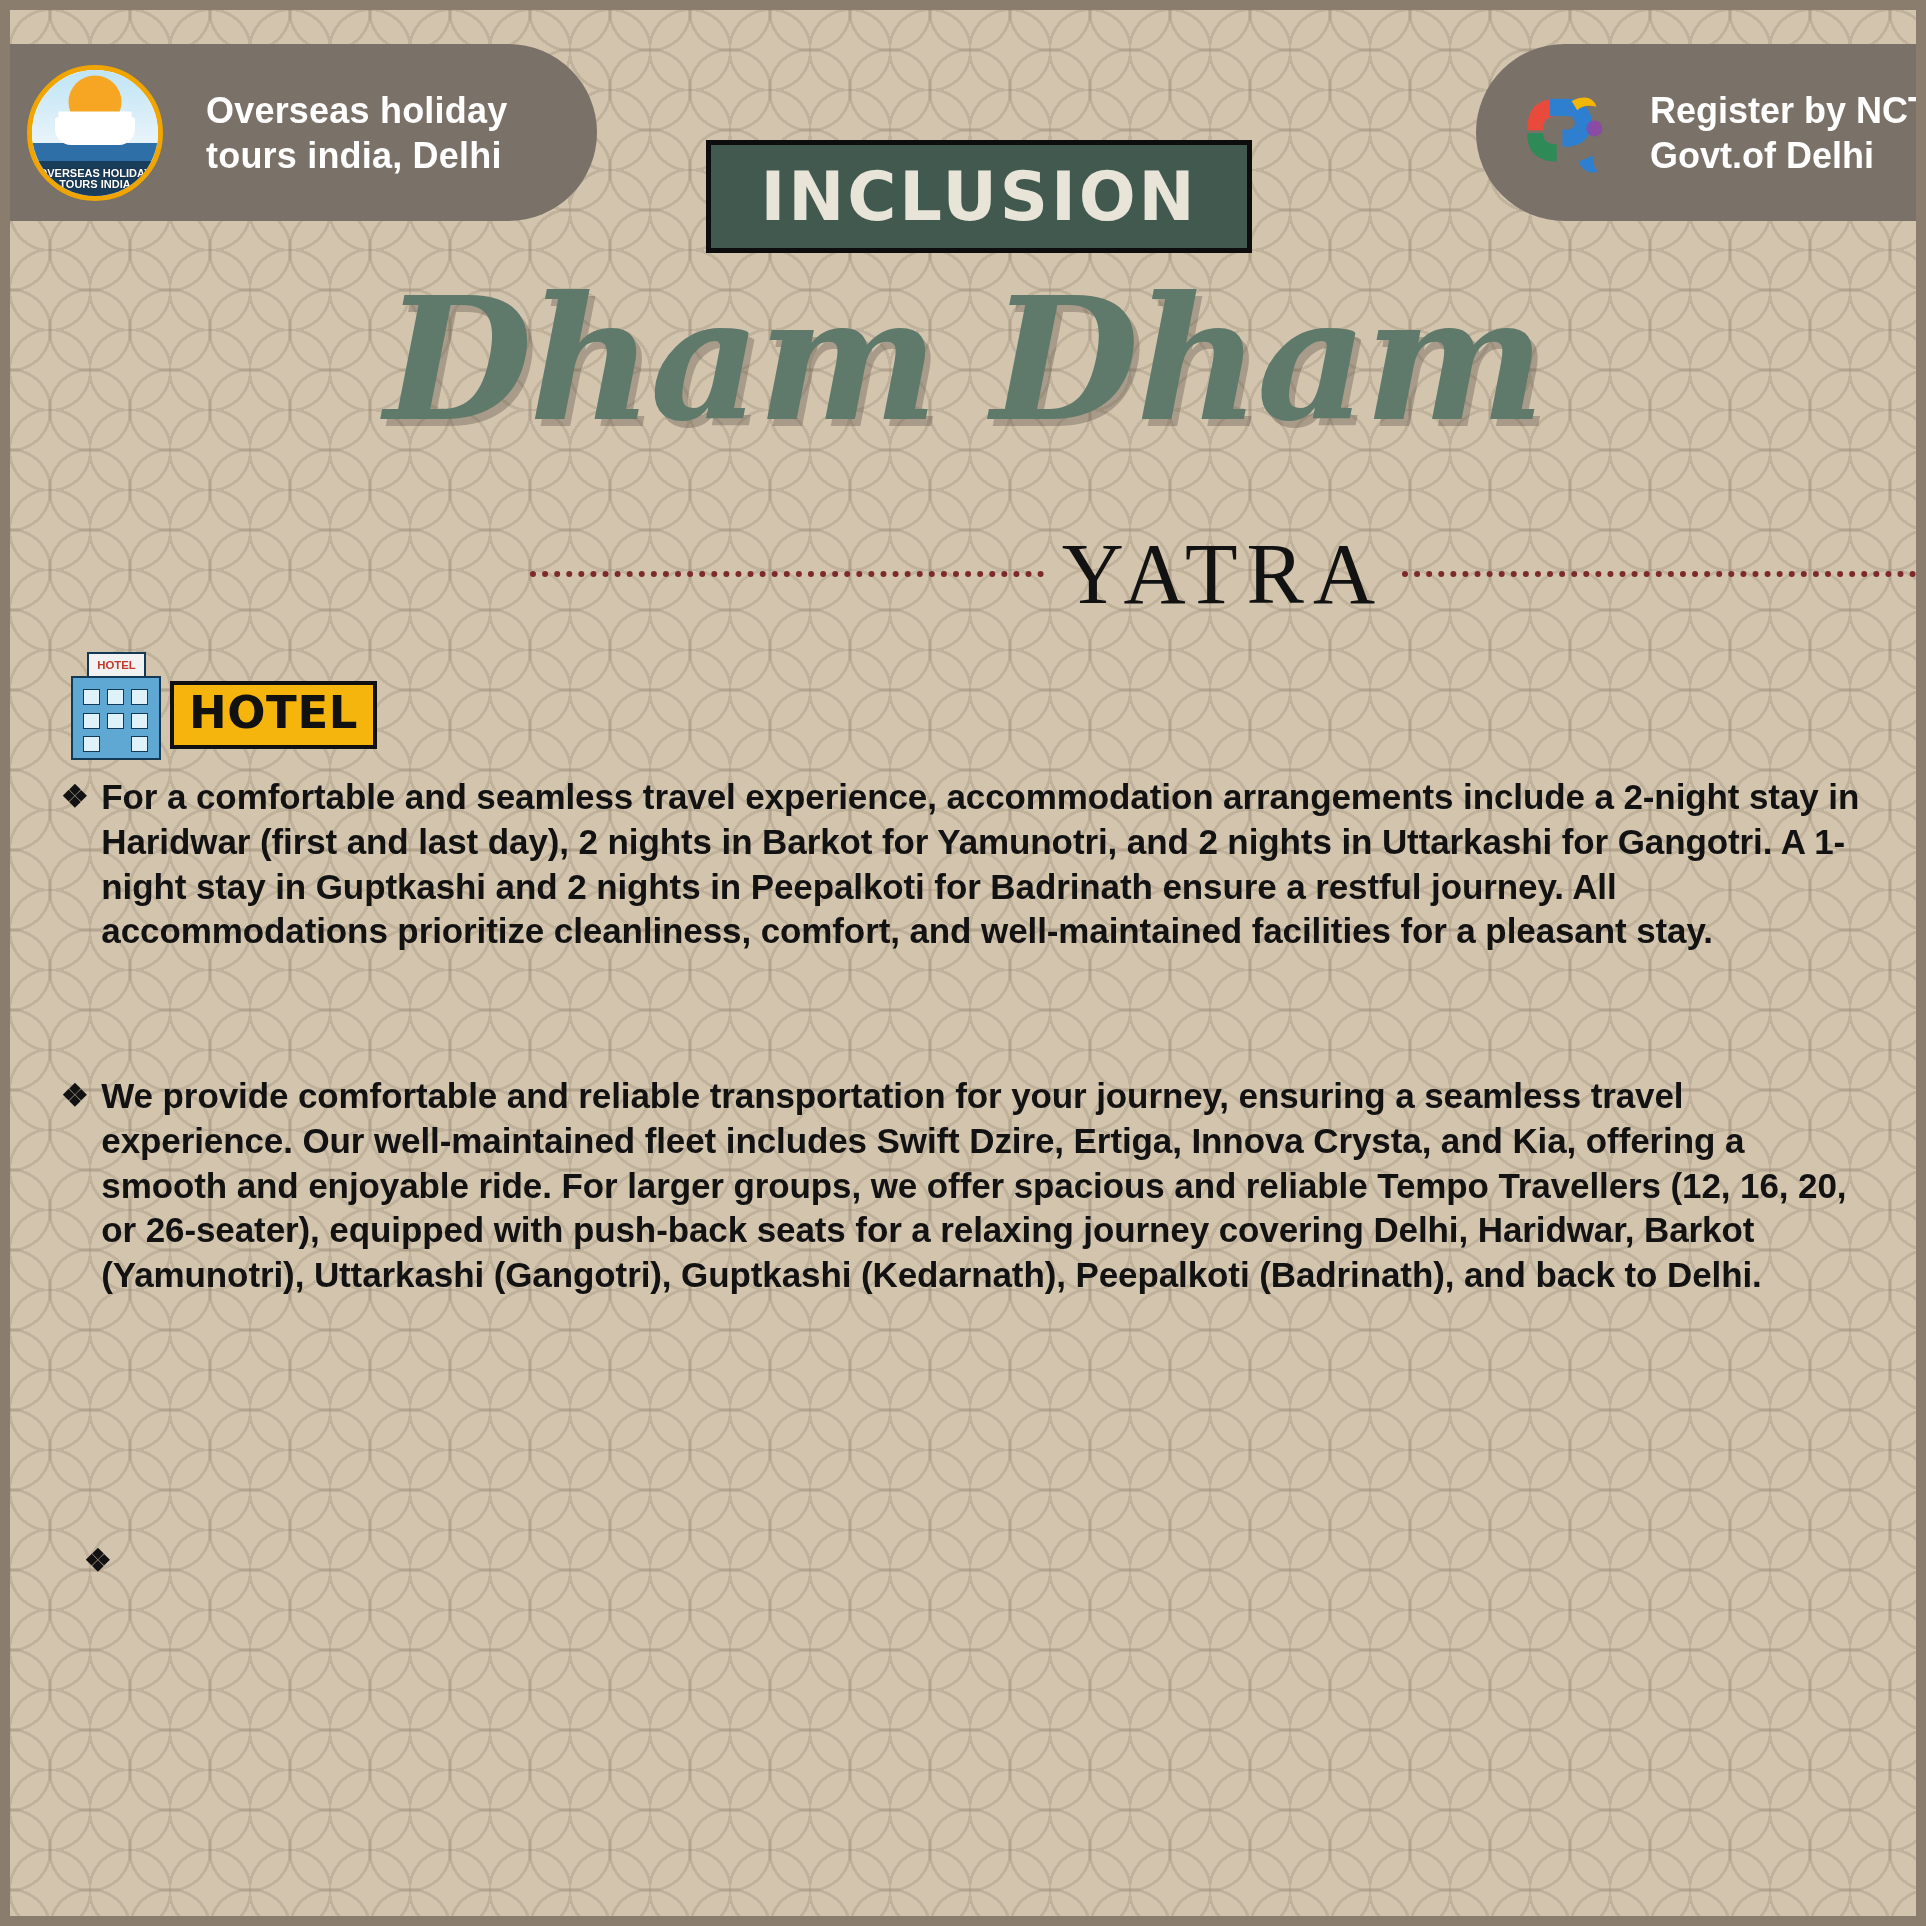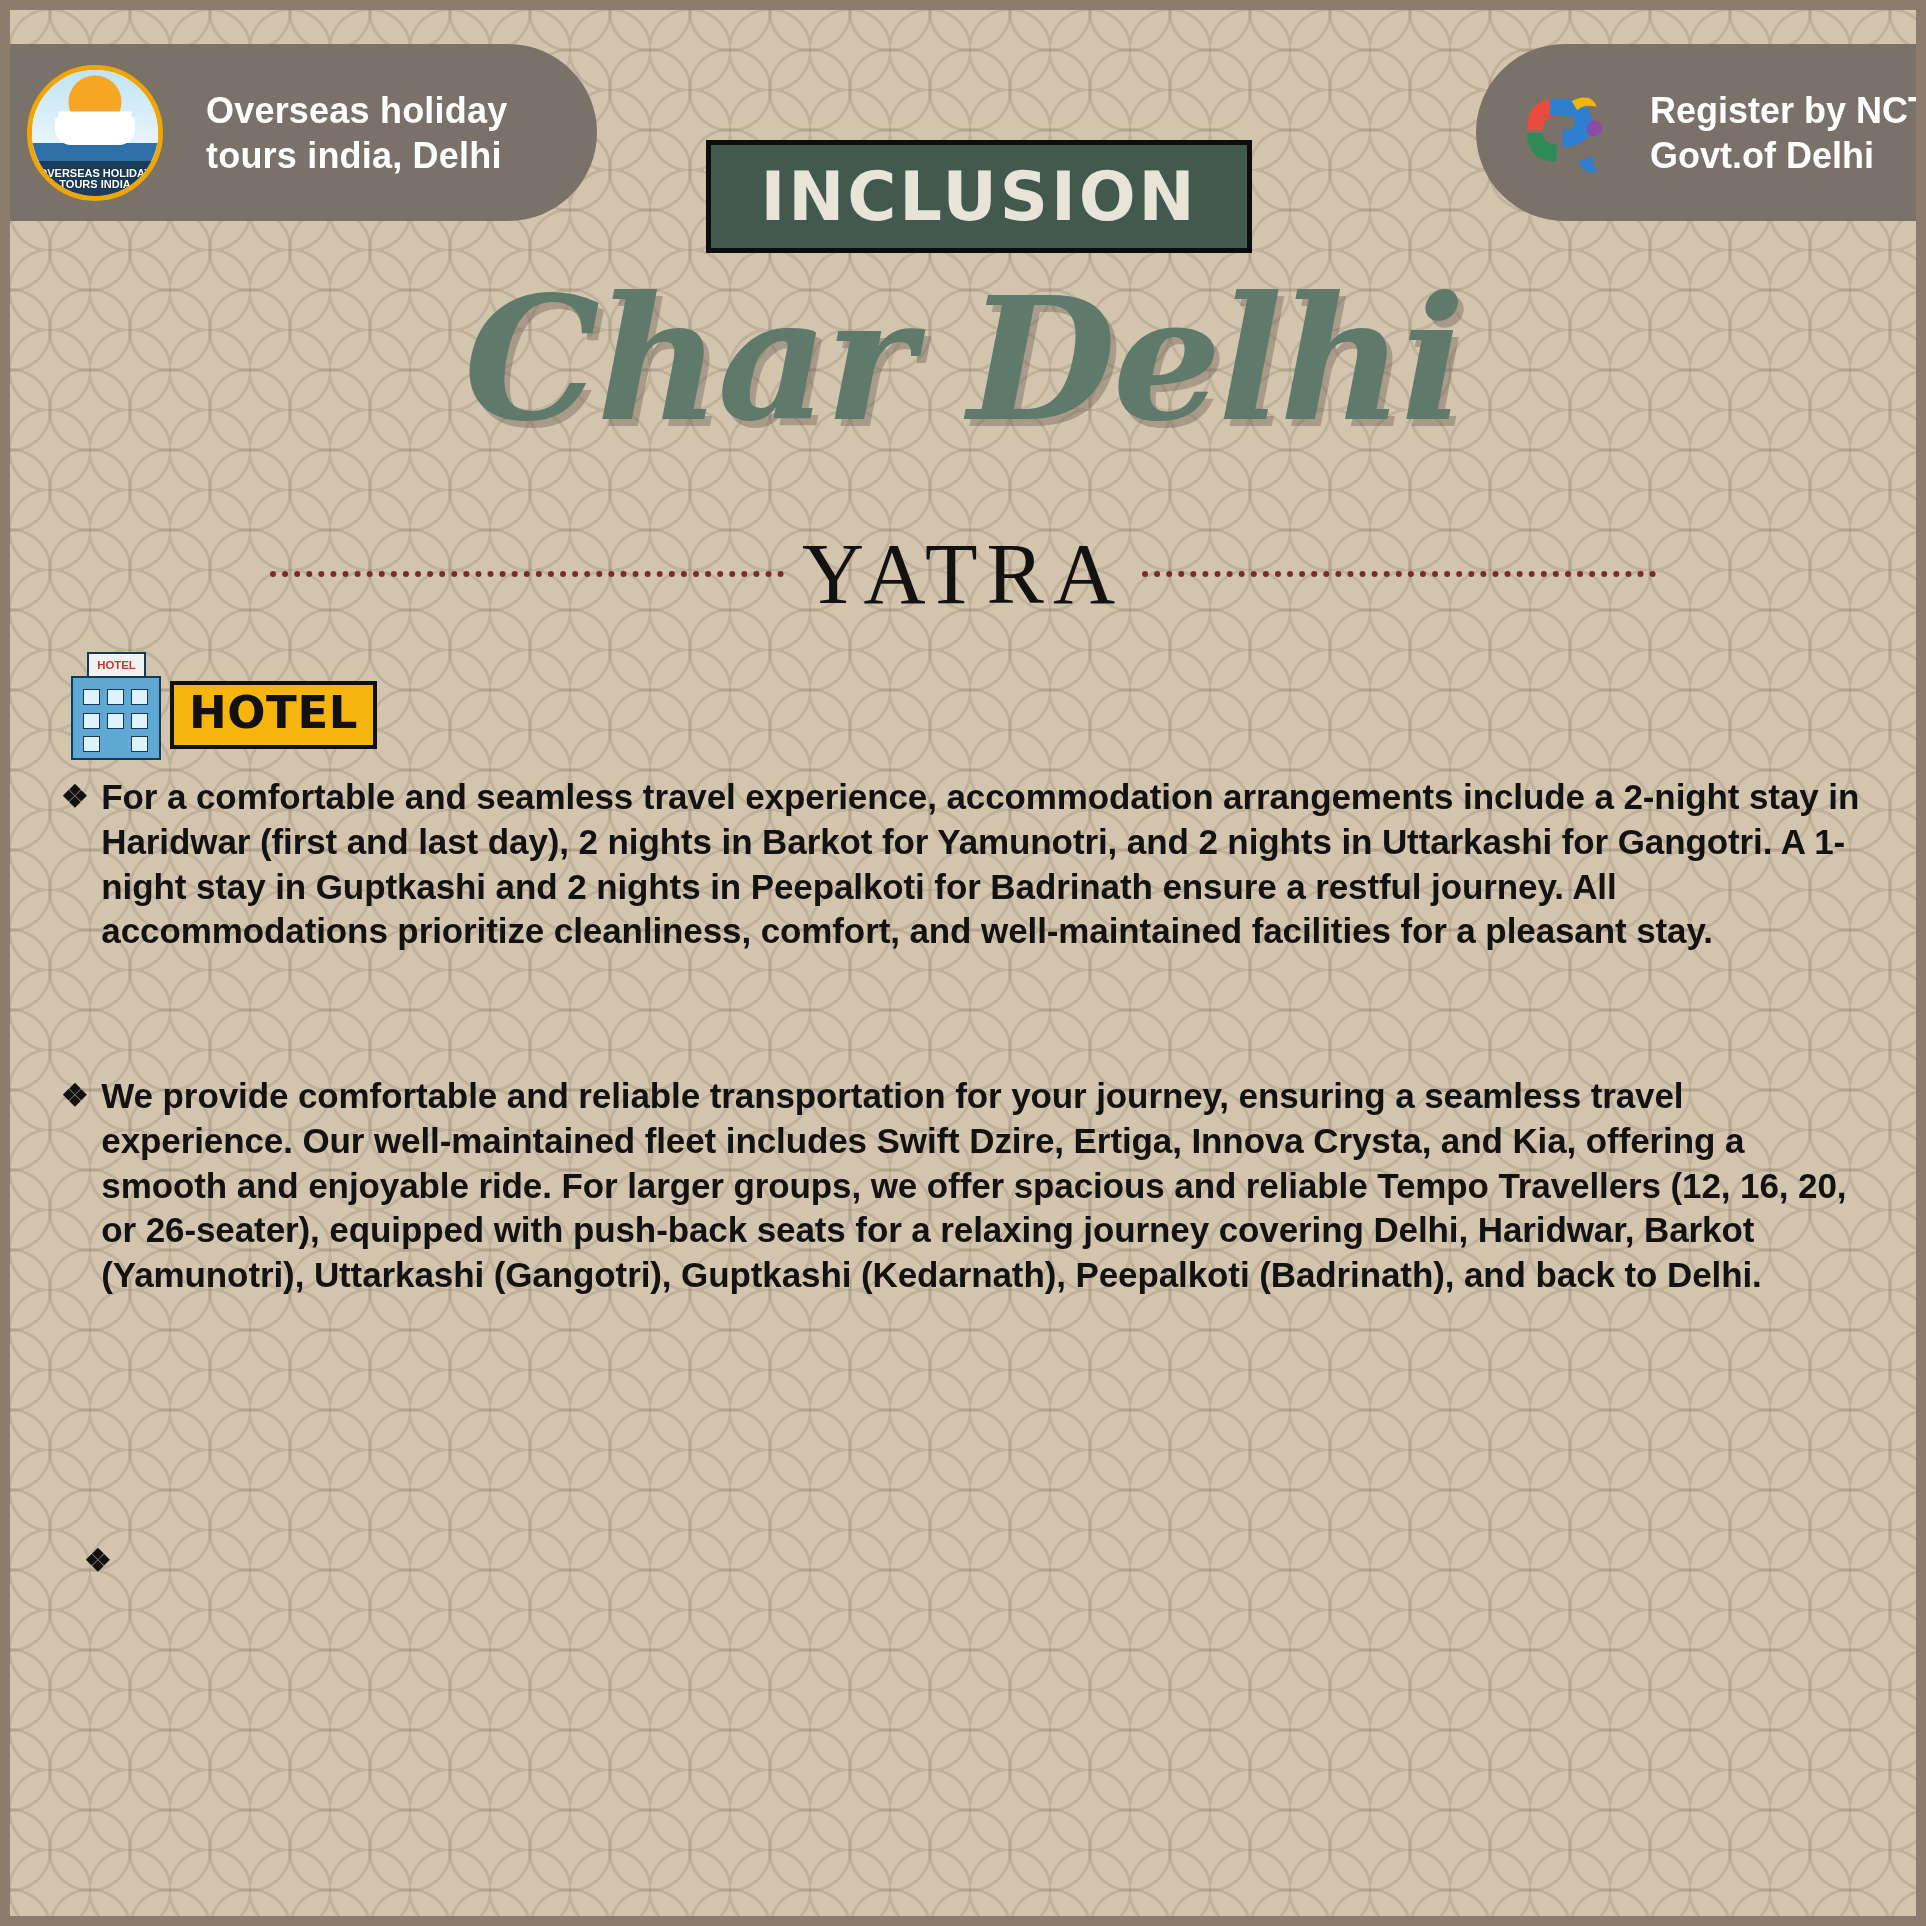--- a/index.html
+++ b/index.html
@@ -189,21 +189,21 @@
     text-shadow: 5.7px 6.8px 0 rgba(90,80,70,0.35);
     letter-spacing: -3.4px;
     line-height: 1;
   }
   .title-sub-wrap {
     position: absolute;
     top: 514px;
     left: 0; right: 0;
     display: flex;
     align-items: center;
-    justify-content: center;
+    justify-content: flex-end;
     gap: 18px;
   }
   .dot-rule {
     height: 0;
     border-top: 6.3px dotted #7d2a2a;
     width: 514px;
   }
   .title-sub {
     font-family: "Liberation Serif", serif;
     font-size: 86px;
@@ -357,21 +357,21 @@
         <div>Register by NCT</div>
         <div>Govt.of Delhi</div>
       </div>
     </div>
 
     <div class="inclusion-box">
       <span>INCLUSION</span>
     </div>
   </div>
 
-  <div class="title-script">Char Delhi</div>
+  <div class="title-script">Dham Dham</div>
   <div class="title-sub-wrap">
     <div class="dot-rule"></div>
     <div class="title-sub">YATRA</div>
     <div class="dot-rule"></div>
   </div>
 
   <div class="section" style="top:636px;">
     <div class="sec-head">
       <div class="sec-icon hotel-ico">
         <div class="roof">HOTEL</div>

